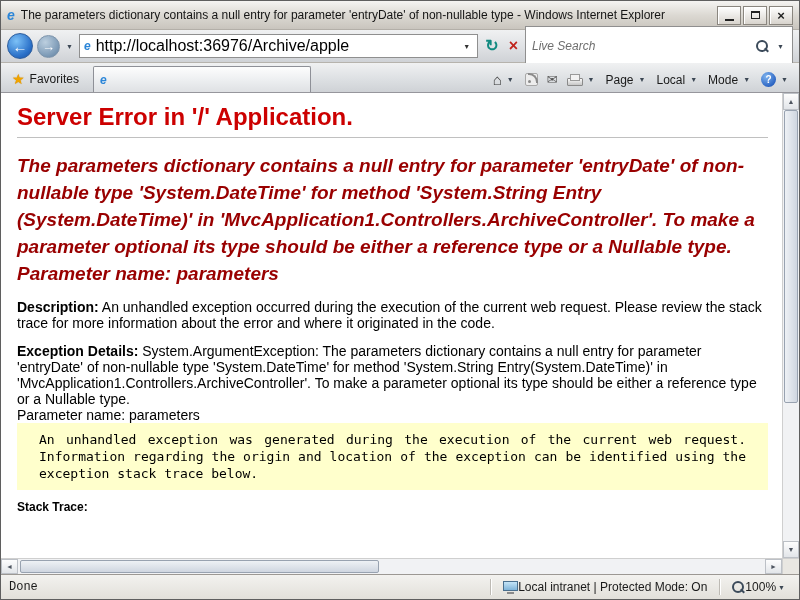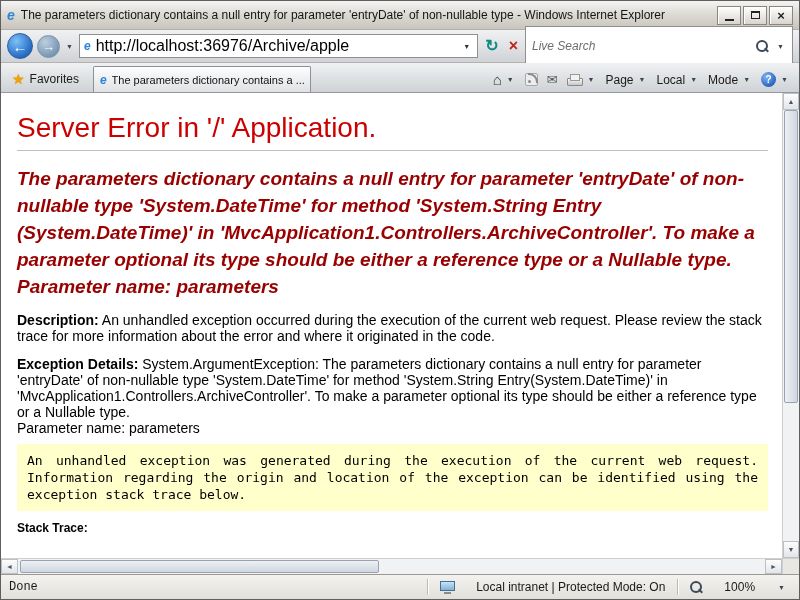--- a/index.html
+++ b/index.html
@@ -81,29 +81,29 @@
                           border-radius:1px; }
   .printer-icon::after { content:""; position:absolute; left:3px; right:3px; top:0; height:5px;
                          background:#f2f2f2; border:1px solid #999; }
   .help-icon { width:15px; height:15px; border-radius:50%; color:#fff; font-size:10px; font-weight:bold;
                background:radial-gradient(circle at 35% 30%, #7fb4ef, #2d66c4 70%, #1c4796);
                display:flex; align-items:center; justify-content:center; }
 
   
   .content-row { flex:1; display:flex; min-height:0; background:#fff; }
   .page { flex:1; overflow:hidden; padding:10px 14px 0 16px; color:#000; }
-  .e-h1 { color:#cc0000; font-size:28px; font-weight:normal; letter-spacing:0;margin-top:9px; }
+  .e-h1 { color:#cc0000; font-size:24px; font-weight:bold; letter-spacing:0; }
   .rule { border:none; border-top:1px solid #c0c0c0; margin:6px 0 0; }
   .e-h2 { color:#990000; font-size:19px; font-weight:bold; font-style:italic;
           line-height:27px; margin-top:14px; }
   .block { display:block; }
   .body-p { font-size:14px; line-height:16px; margin-top:12px; }
   .b { font-weight:bold; }
-  .codebox { margin-top:8px; background:#ffffcc; font-family:"DejaVu Sans Mono", monospace;
-             font-size:13px; line-height:17px; padding:8px 10px; text-align:justify; }
+  .codebox { background:#ffffcc; font-family:"DejaVu Sans Mono", monospace;
+             font-size:13px; line-height:17px; padding:8px 22px; text-align:justify; }
   .stack-label { font-weight:bold; font-size:12px; margin-top:10px; }
 
   
   .vscrollbar { flex:0 0 17px; background:#f1f2f4; border-left:1px solid #cfcfcf;
                 display:flex; flex-direction:column; }
   .scroll-btn { flex:0 0 17px; display:flex; align-items:center; justify-content:center;
                 font-size:7px; color:#4e5560; background:linear-gradient(#fdfdfd,#e2e5e9);
                 border:1px solid #bcc0c6; }
   .v-track { flex:1; position:relative; }
   .v-thumb { position:absolute; top:0; left:1px; right:1px; height:68%;
@@ -122,21 +122,21 @@
   .statusbar { flex:0 0 25px; display:flex; align-items:center; gap:8px; padding:0 8px;
                background:linear-gradient(#f3f2ef,#e2e0da); border-top:1px solid #9c9893;
                font-size:12px; color:#1a1a1a; }
   .sb-status { flex:1;font-family:Liberation Mono, monospace; }
   .sb-sep { width:1px; height:16px; background:#bdbab4; box-shadow:1px 0 0 #fff; }
   .monitor-icon { position:relative; width:15px; height:13px; }
   .monitor-icon::before { content:""; position:absolute; left:0; right:0; top:0; bottom:3px;
                           border:1px solid #4a6f8e; background:linear-gradient(#c4e4f7,#7fb4d9); }
   .monitor-icon::after { content:""; position:absolute; left:4px; right:4px; bottom:0; height:2px;
                          background:#8a8a8a; }
-  .zone-area, .zoom-area { display:flex; align-items:center; gap:21px; padding:0 4px; }
+  .zone-area, .zoom-area { display:flex; align-items:center; gap:0; padding:0 4px; }
 </style>
 </head>
 <body>
 
 <div class="window">
 
   <div class="titlebar">
     <span class="e-logo">e</span>
     <span class="title-text">The parameters dictionary contains a null entry for parameter 'entryDate' of non-nullable type  - Windows Internet Explorer</span>
     <div class="win-btns">
@@ -178,21 +178,20 @@
     </div>
   </div>
 
   <div class="tabbar">
     <div class="fav-btn">
       <span class="star-icon">★</span>
       <span>Favorites</span>
     </div>
     <div class="tab">
       <span class="e-logo" style="font-size:12px">e</span>
-      <span class="tab-title">The parameters dictionary contains a ...</span>
     </div>
     <div class="cmdbar">
       <div class="cmd-item">
         <span class="home-icon">⌂</span>
         <span class="chev">▼</span>
       </div>
       <div class="cmd-item">
           <span class="feed-icon"></span>
         </div>
       <div class="cmd-item">

